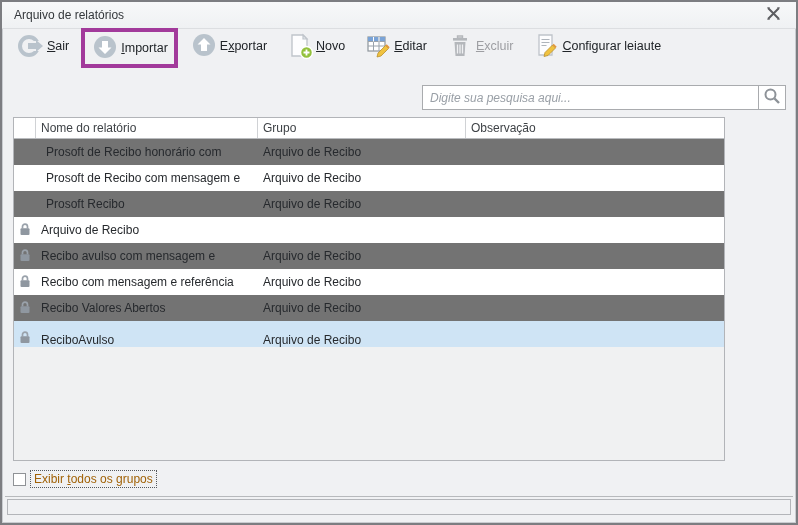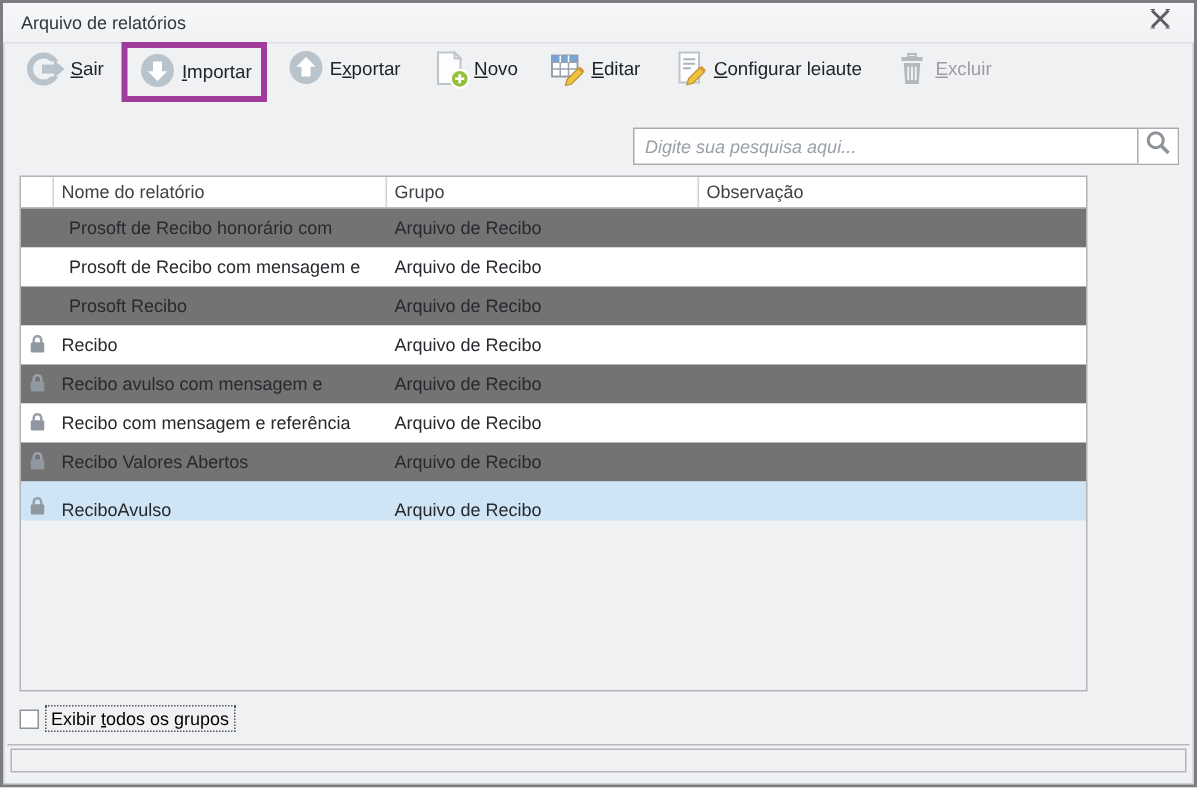--- a/index.html
+++ b/index.html
@@ -46,21 +46,21 @@
   .trow{display:flex;height:26px;font-size:12px;color:#26292d;align-items:center;background:#ffffff;}
   .trow.alt{background:#737373;}
   .trow.sel{background:#cfe4f5;align-items:flex-end;}
   .c0{width:22px;display:flex;justify-content:center;align-items:center;box-sizing:border-box;}
   .c1{width:222px;padding:0 5px;box-sizing:border-box;overflow:hidden;white-space:nowrap;}
   .c1.ind{padding-left:10px;}
   .c2{width:208px;padding:0 5px;box-sizing:border-box;overflow:hidden;white-space:nowrap;}
   .c3{flex:1;padding:0 5px;box-sizing:border-box;}
   
   .checkline{position:absolute;left:11px;top:469px;display:flex;align-items:center;gap:5px;
-    font-size:12px;color:#000000;}
+    font-size:12px;color:#a16207;}
   .cb{width:13px;height:13px;border:1px solid #8f9296;background:#fff;box-sizing:border-box;}
   .cblabel{outline:1px dotted #55585c;padding:1px 3px;}
   .cblabel .accel{text-decoration:underline;}
   .divider{position:absolute;left:3px;right:3px;top:494px;height:1px;background:#b7b9bc;}
   .status{position:absolute;left:5px;right:5px;top:497px;height:16px;border:1px solid #b3b5b9;box-sizing:border-box;}
 </style>
 </head>
 <body>
 
 <div class="window">
@@ -129,42 +129,42 @@
           <rect x="4" y="5" width="17" height="4.5" fill="#7aa3d6"></rect>
           <path d="M9.5 5v14M15 5v14M4 9.5h17M4 14h17" stroke="#9aa2ab" stroke-width="1"></path>
           <path d="M9.5 5v4.5M15 5v4.5" stroke="#ffffff" stroke-width="1"></path>
           <path d="M14 21l7.5-7.5 3 3L17 24l-4 1z" fill="#f0c23f" stroke="#b9912f" stroke-width="0.8"></path>
           <path d="M21.5 13.5l3 3 1.2-1.2-3-3z" fill="#e2953b"></path>
         </svg>
       </span>
       <span class="lbl"><span></span><span class="accel">E</span><span>ditar</span></span>
     </div>
 
+    <div class="tbtn disabled">
+      <span>
+        <svg width="28" height="28" viewBox="0 0 28 28">
+          <path d="M11.5 4h5v2h-5z" fill="none" stroke="#b4b7bb" stroke-width="1.4"></path>
+          <rect x="7" y="6" width="14" height="2.6" fill="#b4b7bb"></rect>
+          <path d="M8.5 10h11l-1 14h-9z" fill="#b4b7bb"></path>
+          <path d="M11.5 12.5v9M14 12.5v9M16.5 12.5v9" stroke="#f0f1f3" stroke-width="1.3"></path>
+        </svg>
+      </span>
+      <span class="lbl"><span></span><span class="accel">E</span><span>xcluir</span></span>
+    </div>
+
     <div class="tbtn">
       <span>
         <svg width="28" height="28" viewBox="0 0 28 28">
           <path d="M7 3h13v20H7z" fill="#fdfdfe" stroke="#bfc4ca" stroke-width="1.3"></path>
           <path d="M9.5 7.5h8M9.5 10.5h8M9.5 13.5h5" stroke="#aeb4bb" stroke-width="1.2"></path>
           <path d="M13 20.5l7.5-7.5 3 3-7.5 7.5-4 1z" fill="#f0c23f" stroke="#b9912f" stroke-width="0.8"></path>
           <path d="M20.5 13l3 3 1.2-1.2-3-3z" fill="#e2953b"></path>
         </svg>
       </span>
       <span class="lbl"><span></span><span class="accel">C</span><span>onfigurar leiaute</span></span>
-    </div>
-
-    <div class="tbtn disabled">
-      <span>
-        <svg width="28" height="28" viewBox="0 0 28 28">
-          <path d="M11.5 4h5v2h-5z" fill="none" stroke="#b4b7bb" stroke-width="1.4"></path>
-          <rect x="7" y="6" width="14" height="2.6" fill="#b4b7bb"></rect>
-          <path d="M8.5 10h11l-1 14h-9z" fill="#b4b7bb"></path>
-          <path d="M11.5 12.5v9M14 12.5v9M16.5 12.5v9" stroke="#f0f1f3" stroke-width="1.3"></path>
-        </svg>
-      </span>
-      <span class="lbl"><span></span><span class="accel">E</span><span>xcluir</span></span>
     </div>
   </div>
 
   <div class="search">
     <input type="text" placeholder="Digite sua pesquisa aqui..." style="">
     <span class="sbtn">
       <span>
         <svg width="18" height="18" viewBox="0 0 18 18">
           <circle cx="7.5" cy="7.5" r="5" stroke="#8d9298" stroke-width="2" fill="none"></circle>
           <path d="M11.5 11.5L16 16" stroke="#8d9298" stroke-width="2.4"></path>
@@ -199,21 +199,20 @@
           <div class="c2">Arquivo de Recibo</div>
           <div class="c3"></div>
         </div>
         <div class="trow">
           <div class="c0">
             <span><svg width="12" height="14" viewBox="0 0 12 14">
                 <path d="M3.5 6.5V4.6a2.5 2.5 0 0 1 5 0v1.9" stroke="#9aa2ab" stroke-width="1.7" fill="none"></path>
                 <rect x="1.5" y="6.2" width="9" height="6.8" rx="1" fill="#8f97a0"></rect>
               </svg></span>
           </div>
-          <div class="c1">Recibo</div>
           <div class="c2">Arquivo de Recibo</div>
           <div class="c3"></div>
         </div>
         <div class="trow alt">
           <div class="c0">
             <span><svg width="12" height="14" viewBox="0 0 12 14">
                 <path d="M3.5 6.5V4.6a2.5 2.5 0 0 1 5 0v1.9" stroke="#9aa2ab" stroke-width="1.7" fill="none"></path>
                 <rect x="1.5" y="6.2" width="9" height="6.8" rx="1" fill="#8f97a0"></rect>
               </svg></span>
           </div>

